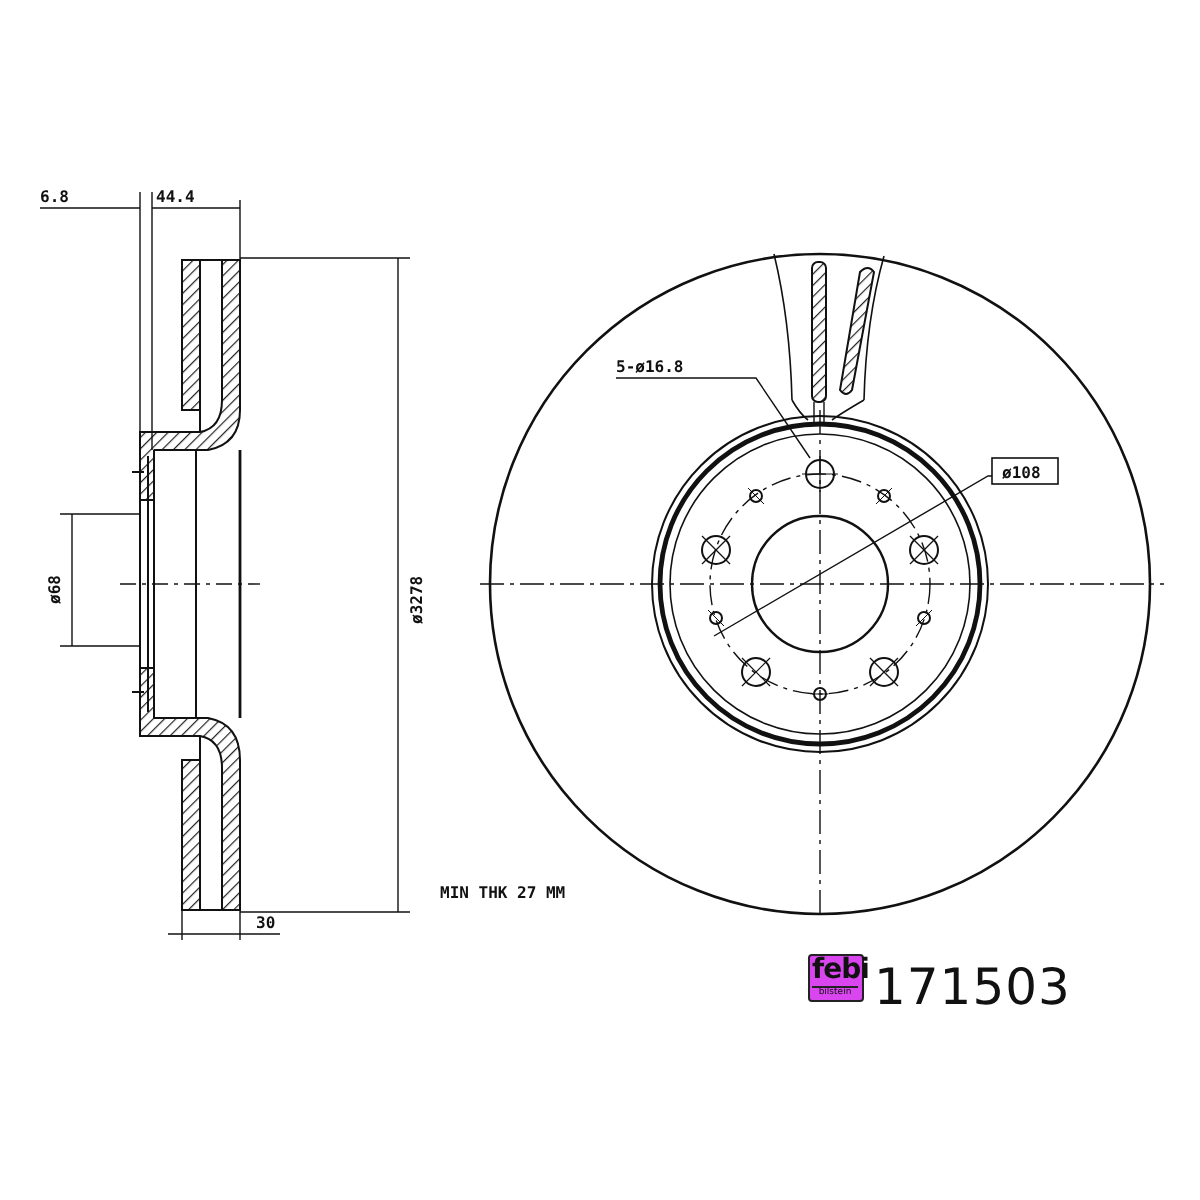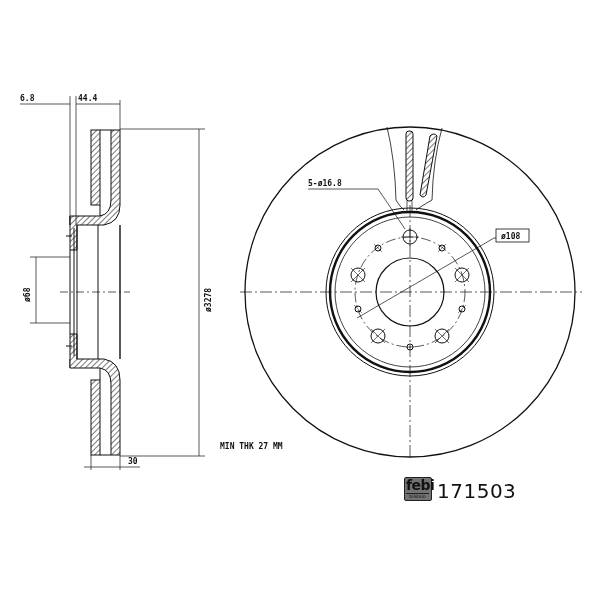--- a/index.html
+++ b/index.html
@@ -1,20 +1,20 @@
 <!DOCTYPE html>
 <html><head>
 <meta charset="utf-8">
 <style>
   html, body { margin: 0; padding: 0; background: #ffffff; }
   body { width: 600px; height: 600px; overflow: hidden; position: relative; font-family: "DejaVu Sans Mono", monospace; }
   #drawing { position: absolute; left: 0; top: 0; width: 600px; height: 600px; }
   .dim { font-family: "DejaVu Sans Mono", monospace; font-size: 8px; font-weight: bold; fill: #111; }
-  .brand-num { position: absolute; left: 437px; top: 479px; font-family: "DejaVu Sans", sans-serif; font-size: 20px; color: #111; letter-spacing: 0.5px; }
-  .logo { position: absolute; left: 404px; top: 477px; width: 28px; height: 24px; border: 1.5px solid #222; border-radius: 2px; box-sizing: border-box; background: #737373; }
+  .brand-num { position: absolute; left: 437px; top: 479px; font-family: "DejaVu Sans", sans-serif; font-size: 25px; color: #111; letter-spacing: 0.5px; }
+  .logo { position: absolute; left: 404px; top: 477px; width: 28px; height: 24px; border: 1.5px solid #222; border-radius: 2px; box-sizing: border-box; background: #d946ef; }
   .logo-top { position: absolute; left: 1px; top: -1px; font-family: "DejaVu Sans", sans-serif; font-weight: bold; font-size: 14px; color: #111; letter-spacing: -0.5px; }
   .logo-bot { position: absolute; left: 1px; bottom: 0px; width: 23px; font-family: "DejaVu Sans", sans-serif; font-size: 4.5px; color: #111; border-top: 1px solid #222; text-align: center; line-height: 6px; }
 </style>
 </head>
 <body>
 
 <svg id="drawing" viewBox="0 0 600 600" xmlns="http://www.w3.org/2000/svg">
   <defs>
     <pattern id="hatch" patternUnits="userSpaceOnUse" width="4" height="4" patternTransform="rotate(45)">
       <rect width="4" height="4" fill="#fff"></rect>

